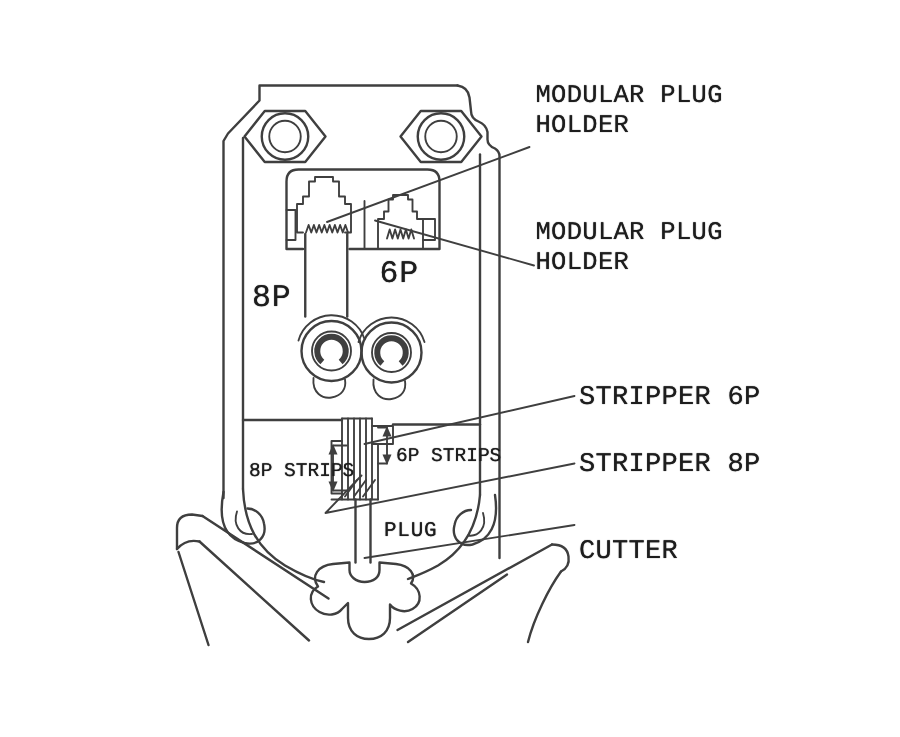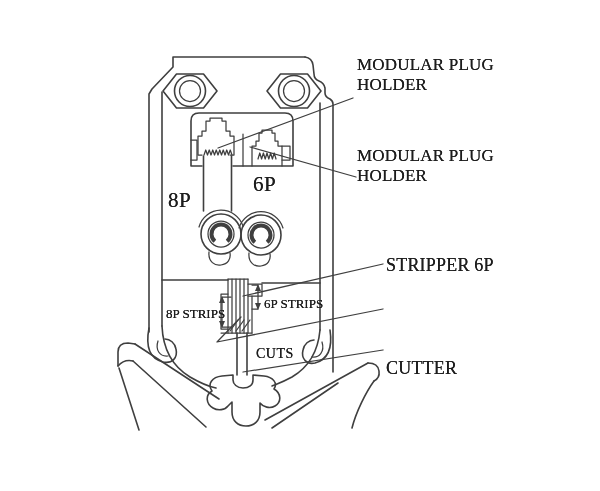--- a/index.html
+++ b/index.html
@@ -1,18 +1,18 @@
 <!DOCTYPE html>
 <html><head>
 <meta charset="utf-8">
 <style>
   html,body{margin:0;padding:0;background:#fff;}
   .stage{
     position:relative;width:600px;height:491px;background:#ffffff;overflow:hidden;
-    font-family:Liberation Serif, serif;color:#1d1d1d;
+    font-family:Liberation Mono, monospace;color:#1d1d1d;
   }
   .stage svg{position:absolute;left:0;top:0;}
   .ln{fill:none;stroke:#3f3f3f;stroke-width:1.6;stroke-linecap:round;stroke-linejoin:round;}
   .ln2{fill:none;stroke:#3f3f3f;stroke-width:1.25;stroke-linecap:round;stroke-linejoin:round;}
   .ah{fill:#3f3f3f;stroke:none;}
   .lbl{position:absolute;white-space:nowrap;color:#1d1d1d;text-shadow:0 0 0.6px #1d1d1d;}
   .callout{font-size:17px;line-height:20px;letter-spacing:0.2px;}
   .callout span{display:block;}
   .single{font-size:18px;letter-spacing:0.2px;}
   .big{font-size:21px;letter-spacing:0.5px;}
@@ -139,22 +139,23 @@
     <span>MODULAR PLUG</span>
     <span>HOLDER</span>
   </div>
 
   <div class="lbl callout" style="left:357px;top:146px;">
     <span>MODULAR PLUG</span>
     <span>HOLDER</span>
   </div>
 
   <div class="lbl single" style="left:386px;top:255px;">STRIPPER 6P</div>
+  <div class="lbl single" style="left:386px;top:300px;">STRIPPER 8P</div>
   <div class="lbl single" style="left:386px;top:342px;margin-top:16px;">CUTTER</div>
 
   <div class="lbl big" style="left:168px;top:171px;margin-top:17px;">8P</div>
   <div class="lbl big" style="left:253px;top:172px;">6P</div>
 
   <div class="lbl small" style="left:166px;top:306px;">8P STRIPS</div>
   <div class="lbl small" style="left:264px;top:296px;">6P STRIPS</div>
-  <div class="lbl cuts" style="left:256px;top:346px;">CUTS</div>
+  <div class="lbl cuts" style="left:256px;top:346px;">PLUG</div>
 
 </div>
 
 </body></html>

